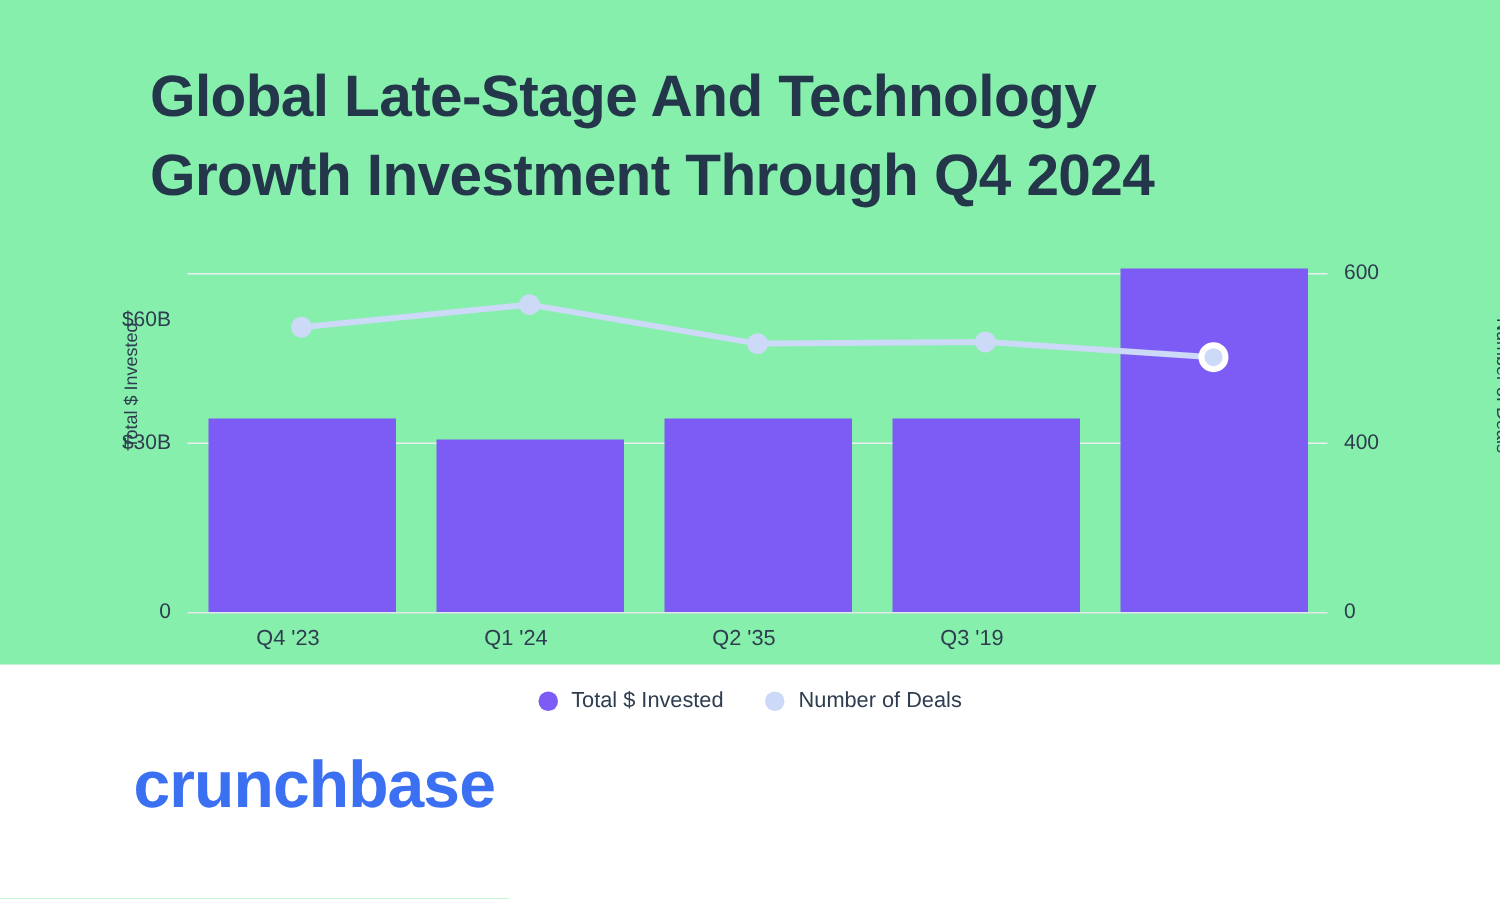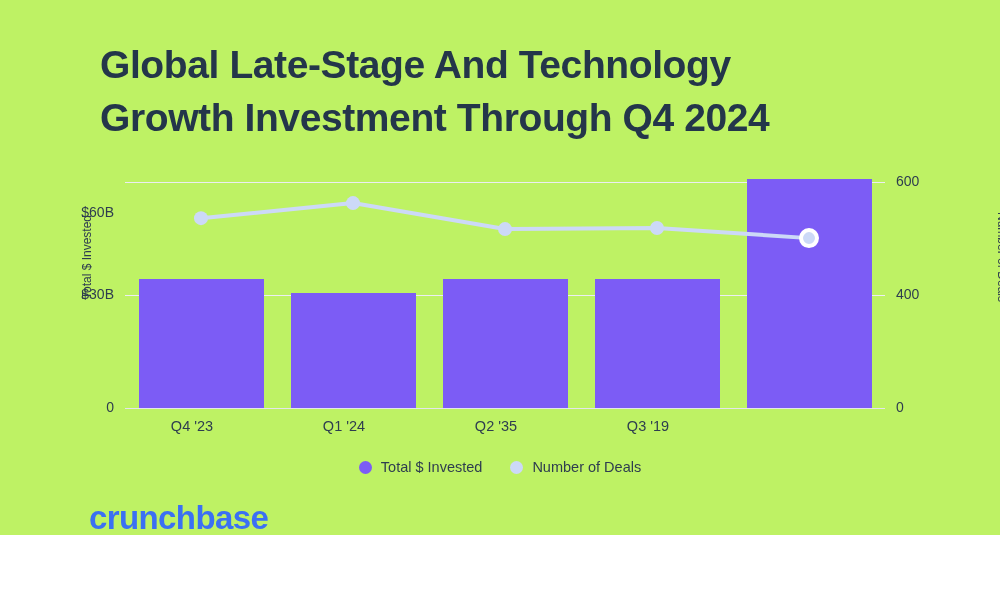--- a/index.html
+++ b/index.html
@@ -9,22 +9,22 @@
   body {
     width: 1000px;
     height: 599px;
     background: #ffffff;
     font-family: "Liberation Sans", sans-serif;
     overflow: hidden;
   }
   .page {
     position: relative;
     width: 1000px;
-    height: 535px;
-    background: #bef264;
+    height: 443px;
+    background: #86efac;
   }
 
   
   .title {
     position: absolute;
     left: 100px;
     top: 38px;
     width: 820px;
     font-size: 39px;
     font-weight: bold;
@@ -151,21 +151,21 @@
     font-size: 14.5px;
     color: #2e3d4f;
     white-space: nowrap;
   }
 
   
   .logo {
     position: absolute;
     left: 89px;
     top: 499px;
-    font-size: 33px;
+    font-size: 44px;
     font-weight: bold;
     letter-spacing: -0.6px;
     color: #3b70f3;
   }
 </style>
 </head>
 <body>
 
 <div class="page">
 

